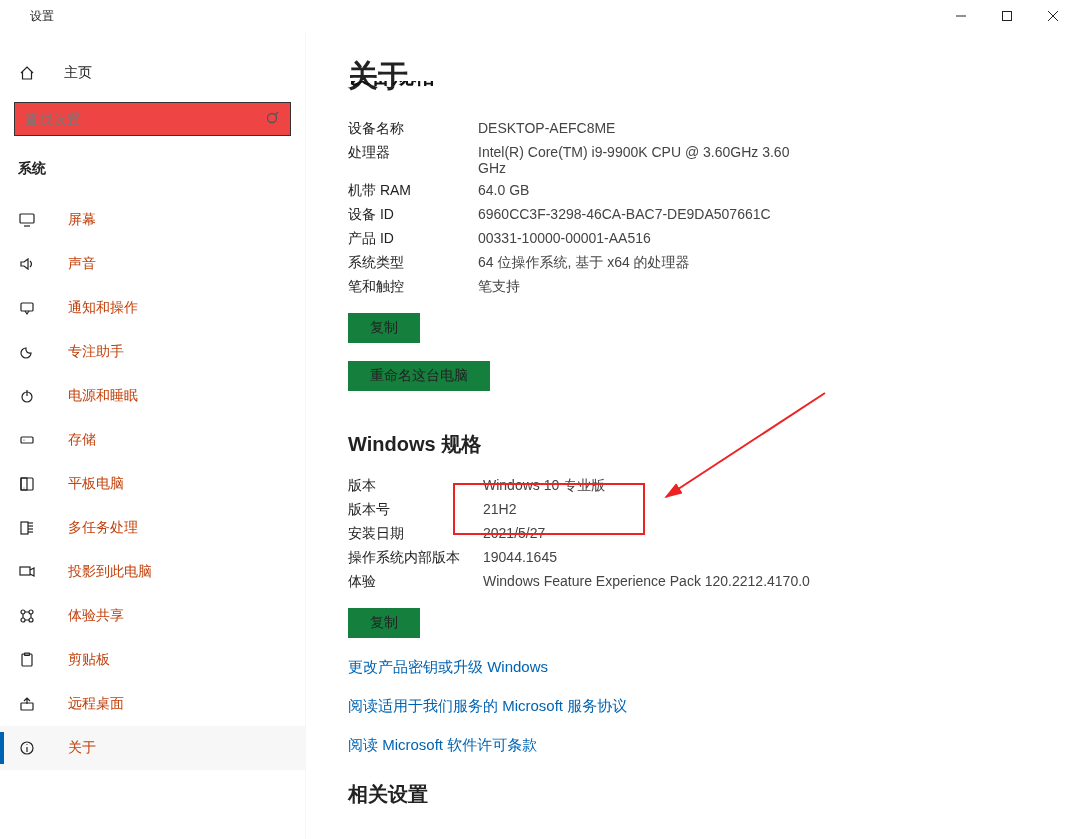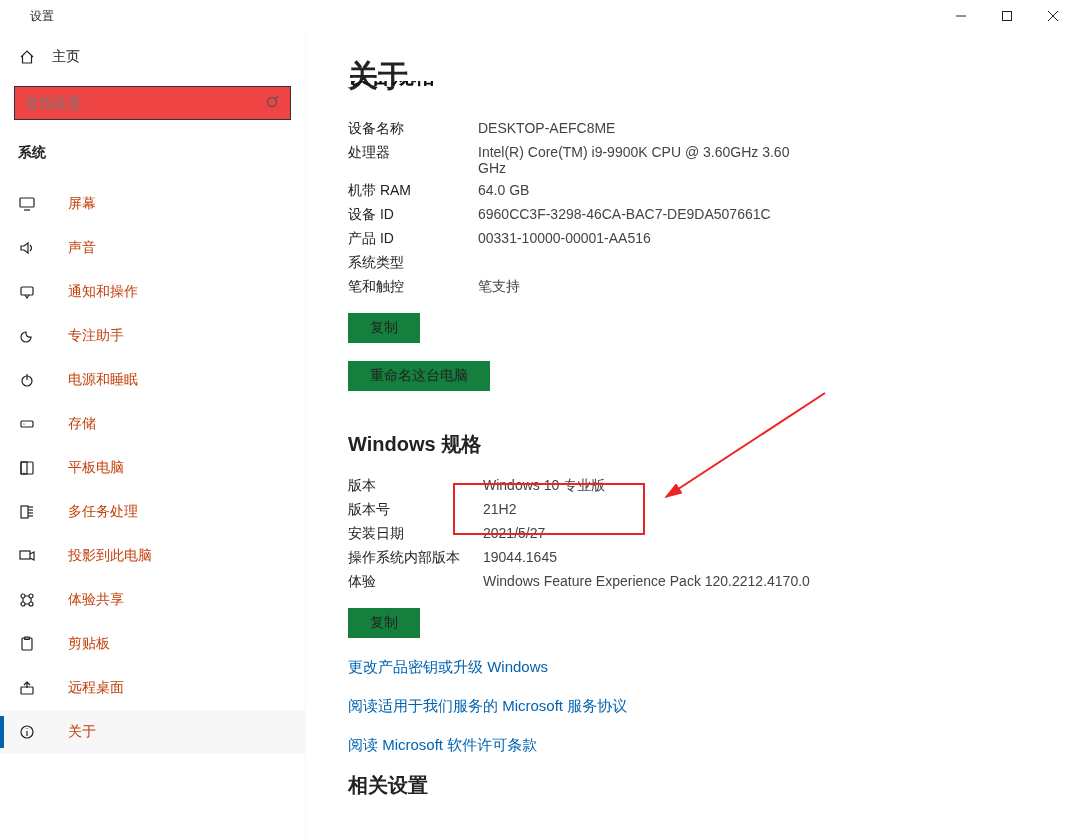--- a/index.html
+++ b/index.html
@@ -37,23 +37,23 @@
   .sidebar {
     width: 306px;
     flex-shrink: 0;
     padding: 0;
     border-right: 1px solid rgba(0,0,0,0.03);
     position: relative;
   }
   .home-row {
     display: flex;
     align-items: center;
-    gap: 16px;
+    gap: 28px;
     padding: 8px 0 8px 18px;
-    margin-top: 8px;
+    margin-top: 24px;
     margin-bottom: 12px;
   }
   .home-row .icon, .nav-item .icon {
     width: 18px;
     display: inline-flex;
     justify-content: center;
     align-items: center;
     color: #222;
   }
   .search-wrap {
@@ -373,20 +373,21 @@
           <div class="spec-row">
             <div class="spec-label" style="width:130px">设备 ID</div>
             <div class="spec-value">6960CC3F-3298-46CA-BAC7-DE9DA507661C</div>
           </div>
           <div class="spec-row">
             <div class="spec-label" style="width:130px">产品 ID</div>
             <div class="spec-value">00331-10000-00001-AA516</div>
           </div>
           <div class="spec-row">
             <div class="spec-label" style="width:130px">系统类型</div>
+            <div class="spec-value">64 位操作系统, 基于 x64 的处理器</div>
           </div>
           <div class="spec-row">
             <div class="spec-label" style="width:130px">笔和触控</div>
             <div class="spec-value">笔支持</div>
           </div>
         </div>
       <button class="btn">复制</button>
       <br>
       <button class="btn rename">重命名这台电脑</button>
 
@@ -414,21 +415,21 @@
           </div>
         </div>
       <button class="btn">复制</button>
 
       <div id="links">
           <a class="link" href="#">更改产品密钥或升级 Windows</a>
           <a class="link" href="#">阅读适用于我们服务的 Microsoft 服务协议</a>
           <a class="link" href="#">阅读 Microsoft 软件许可条款</a>
         </div>
 
-      <h2 class="section-heading" style="margin-top:17px">相关设置</h2>
+      <h2 class="section-heading" style="margin-top:26px">相关设置</h2>
     </div>
   </main>
 </div>
 
 <div class="highlight-box" id="hlbox" style="left: 453px; top: 483px; width: 192px; height: 52px;"></div>
 <svg class="arrow" id="arrow" width="1076" height="839" style="left:0;top:0">
   <defs>
     <marker id="ah" markerWidth="10" markerHeight="10" refX="8" refY="3" orient="auto">
       <path d="M0,0 L9,3 L0,6 Z" fill="#e22"></path>
     </marker>

